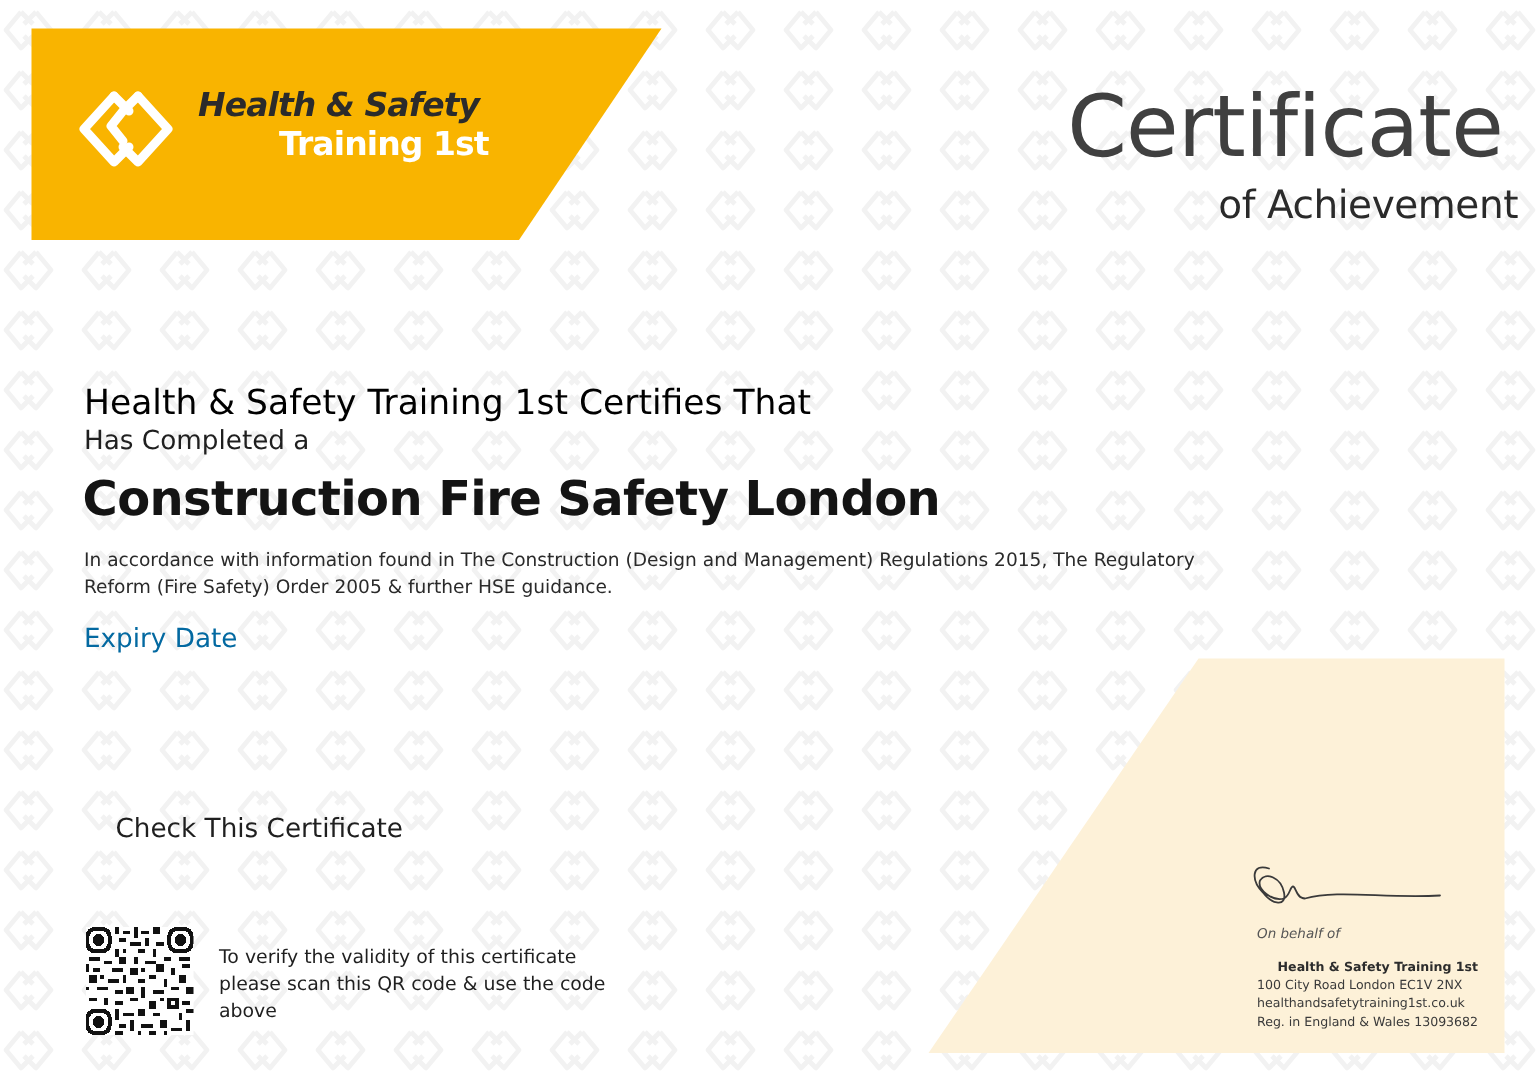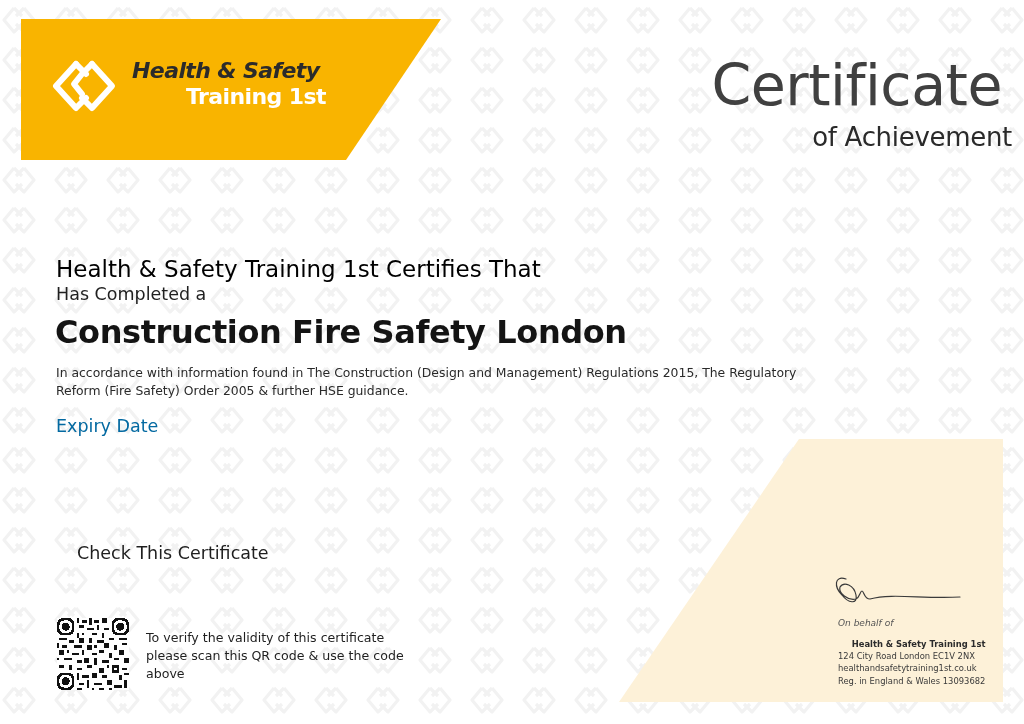--- a/index.html
+++ b/index.html
@@ -178,16 +178,16 @@
   </g>
 </svg>
 <div class="text verify">To verify the validity of this certificate please scan this QR code &amp; use the code above</div>
 
 <svg class="signature" viewBox="0 0 130 40" xmlns="http://www.w3.org/2000/svg">
   <path d="M14 6 C2 2, 2 14, 10 22 C16 30, 26 32, 24 22 C22 12, 12 8, 8 14 C6 20, 16 28, 24 26 C28 24, 28 18, 30 18 C32 18, 32 26, 38 26 C60 20, 90 26, 128 24" fill="none" stroke="#3a3a3a" stroke-width="1.2" stroke-linecap="round"></path>
 </svg>
 <div class="text onbehalf">On behalf of</div>
 <div class="org-block">
   <div class="org-name">Health &amp; Safety Training 1st</div>
-  <div>124 City Road  London  EC1V 2NX</div>
+  <div>100 City Road  London  EC1V 2NX</div>
   <div>healthandsafetytraining1st.co.uk</div>
   <div>Reg. in England &amp; Wales 13093682</div>
 </div>
 
 </body></html>

